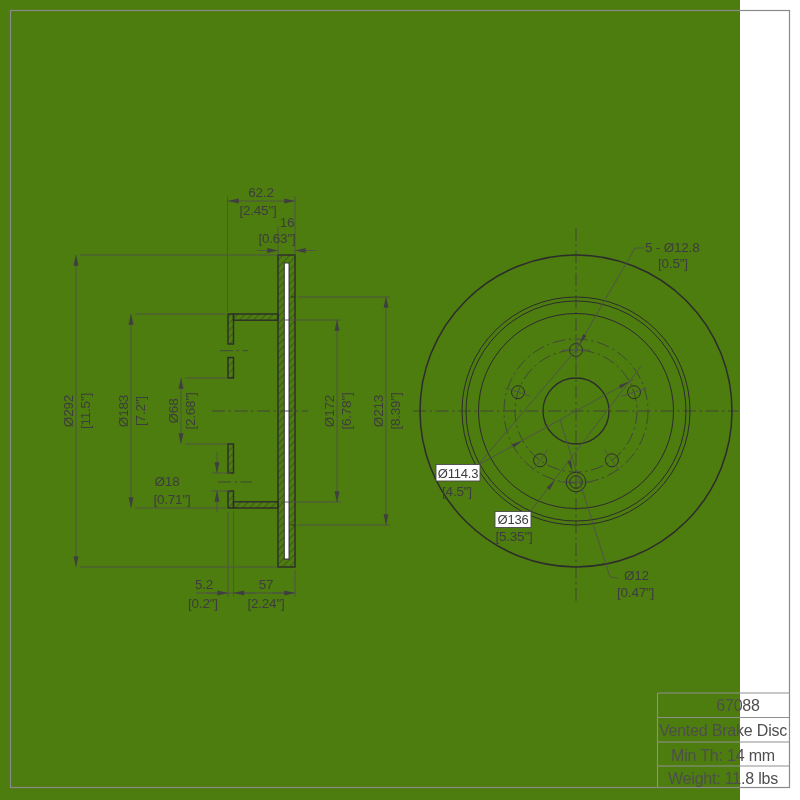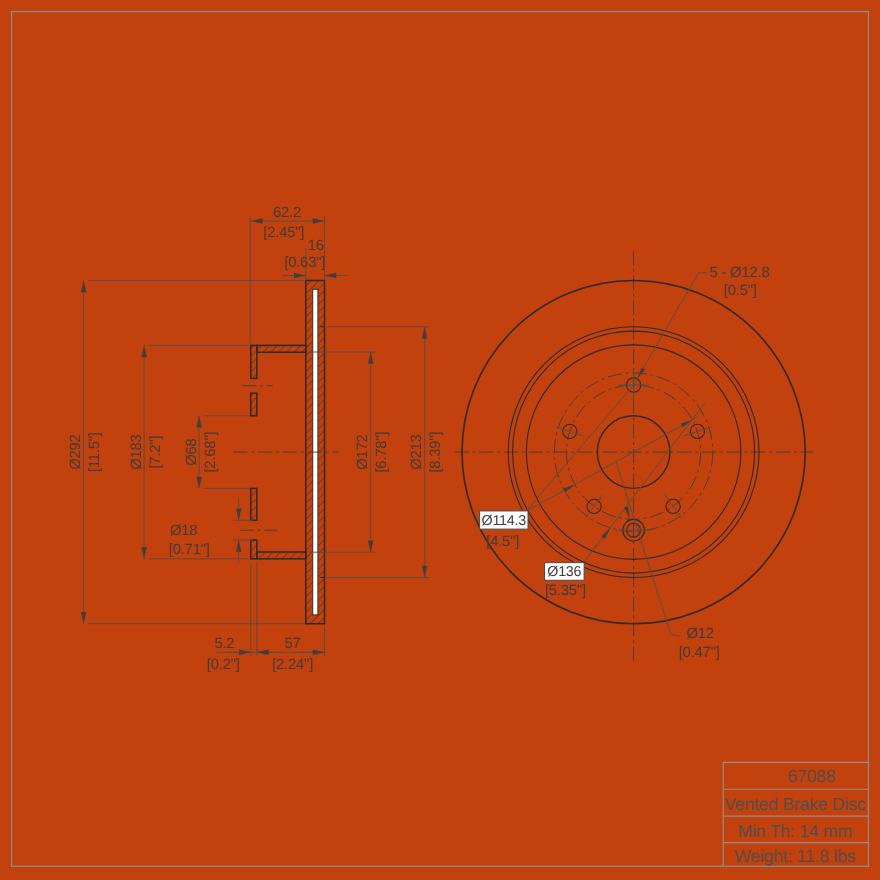--- a/index.html
+++ b/index.html
@@ -1,16 +1,16 @@
 <!DOCTYPE html>
 <html><head>
 <meta charset="utf-8">
 <style>
   html,body{margin:0;padding:0;background:#fff;}
-  #page{position:relative;width:800px;height:800px;background:#c2410c;font-family:"Liberation Sans",sans-serif;}
+  #page{position:relative;width:740px;height:800px;background:#4d7c0f;font-family:"Liberation Sans",sans-serif;}
   svg{display:block;}
   text{font-family:"Liberation Sans","DejaVu Sans",sans-serif;fill:#3d3d3d;letter-spacing:-0.2px;}
   .dimtxt{font-size:13.5px;}
   .dimtxt-s{font-size:13px;}
   .tbltxt{font-size:16px;fill:#4e4e4e;}
   .thin{stroke:#4f4f4f;stroke-width:0.85;fill:none;}
   .part{stroke:#2c2c2c;stroke-width:1.4;}
   .part-thin{stroke:#2c2c2c;stroke-width:1;fill:none;}
   .cl{stroke:#3f3f3f;stroke-width:0.85;fill:none;stroke-dasharray:13 3.5 2.5 3.5;}
   .arrhead{fill:#3f3f3f;stroke:none;}

